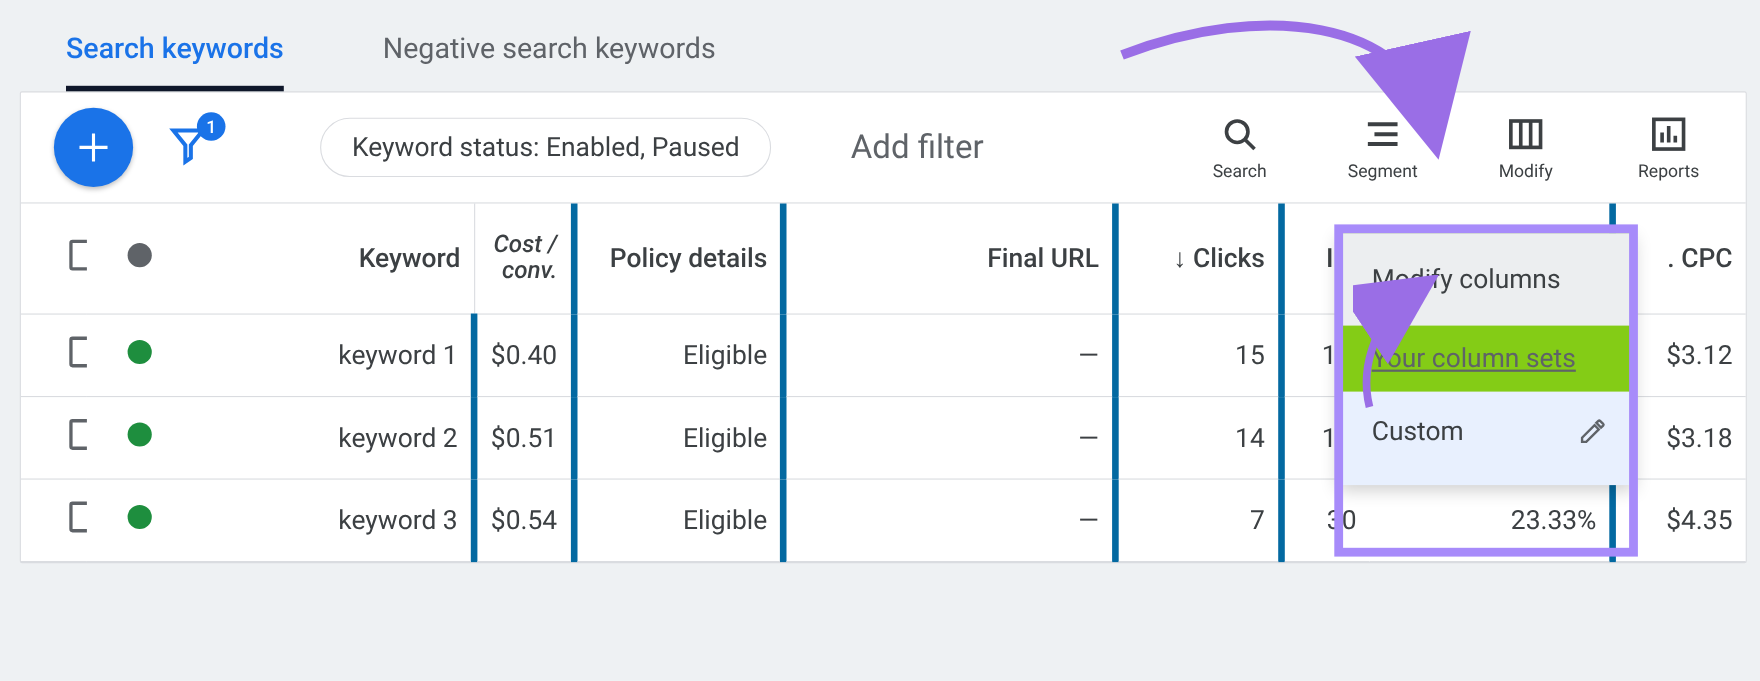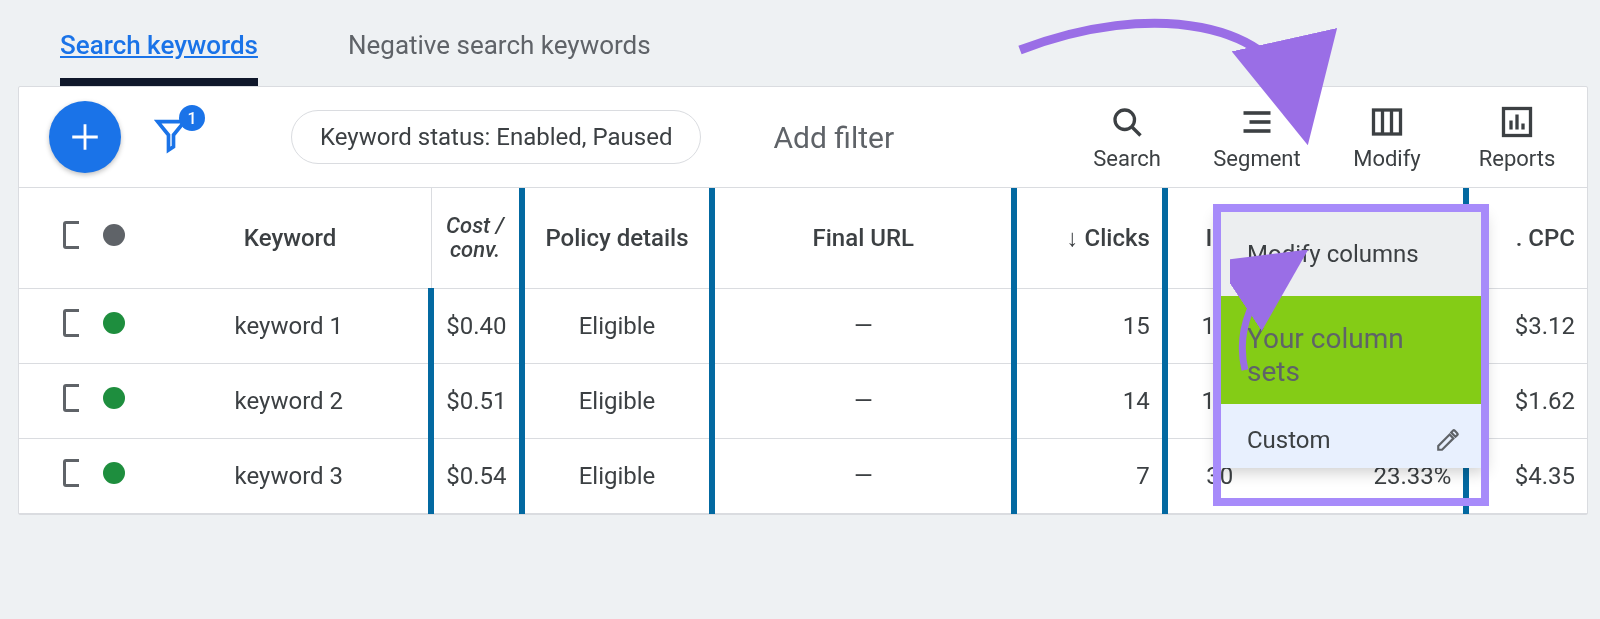--- a/index.html
+++ b/index.html
@@ -20,22 +20,21 @@
     font-size: 26px;
   }
   .tab {
     padding-bottom: 18px;
     color: #5f6368;
     cursor: pointer;
   }
   .tab.active {
     color: #1a73e8;
     font-weight: 500;
-    border-bottom: 8px solid #0f172a;
-    text-decoration: underline;
+    border-bottom: 5px solid #0f172a;
   }
   .panel {
     background: #fff;
     margin: 0 12px 0 18px;
     border: 1px solid #dadce0;
     border-radius: 2px;
   }
   .toolbar {
     display: flex;
     align-items: center;
@@ -78,27 +77,27 @@
     font-size: 30px;
     color: #5f6368;
     cursor: pointer;
     margin-left: 42px;
   }
   .spacer { flex: 1; }
   .tool-btn {
     display: flex; flex-direction: column; align-items: center;
     gap: 6px; cursor: pointer; min-width: 100px;
     color: #3c4043;
-    font-size: 22px;
+    font-size: 16px;
   }
   .tool-btn svg { width: 36px; height: 36px; color:#3c4043; }
 
   table { width: 100%; border-collapse: collapse; table-layout: fixed; }
   th, td {
-    text-align: center;
+    text-align: right;
     font-size: 24px;
     padding: 20px 12px;
     border-bottom: 1px solid #dadce0;
     white-space: nowrap;
     overflow: hidden;
   }
   th { font-weight: 500; color: #3c4043; padding-top: 26px; padding-bottom: 26px; }
   th.right, td.right { text-align: right; margin-left: 36px; }
   th.cost { border-left: 1px solid #dadce0; font-style: italic; }
   .cost-header { font-size: 22px; line-height: 24px; }
@@ -129,28 +128,29 @@
     z-index: 5;
   }
   .dd-item {
     padding: 28px 30px;
     font-size: 24px;
     color: #3c4043;
     cursor: pointer;
   }
   .dd-item.hov { background: #eceef0; }
   .dd-head {
-    padding: 26px 30px 16px 30px;
+    padding: 16px 30px 16px 30px;
     color: #5f6368;
-    font-size: 28px;
+    font-size: 24px;
+    text-decoration: underline;
   }
   .dd-custom {
     display: flex; align-items: center; justify-content: space-between;
     background: #e8f0fe;
-    padding: 22px 24px 14px 30px;
+    padding: 22px 24px 35px 30px;
     font-size: 24px;
     cursor: pointer;
   }
   .dd-custom svg { width: 26px; height: 26px; color:#5f6368; }
 
   .highlight-box {
     position: absolute;
     top: 204px;
     left: 1213px;
     width: 276px;
@@ -274,21 +274,21 @@
       <tr>
         <td style="padding-left:44px"><span class="cb"></span></td>
         <td><span class="green-dot"></span></td>
         <td>keyword 2</td>
         <td class="col-sep right">$0.51</td>
         <td class="col-sep">Eligible</td>
         <td class="col-sep">—</td>
         <td class="col-sep right">14</td>
         <td class="col-sep right">1,0</td>
         <td class="right"></td>
-        <td class="col-sep right">$1.62</td>
+        <td class="col-sep right">$3.18</td>
       </tr>
       <tr>
         <td style="padding-left:44px"><span class="cb"></span></td>
         <td><span class="green-dot"></span></td>
         <td>keyword 3</td>
         <td class="col-sep right">$0.54</td>
         <td class="col-sep">Eligible</td>
         <td class="col-sep">—</td>
         <td class="col-sep right">7</td>
         <td class="col-sep right">30</td>

